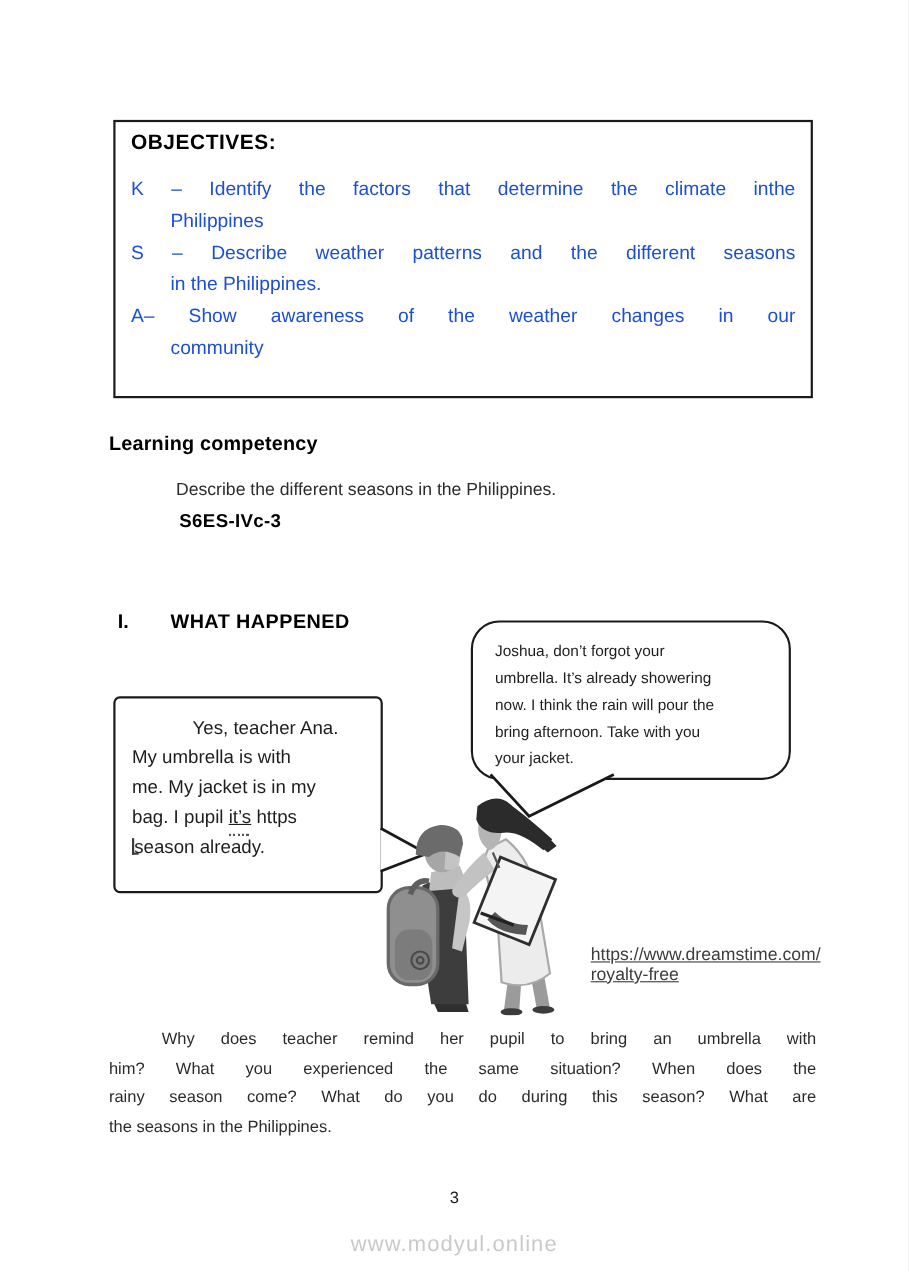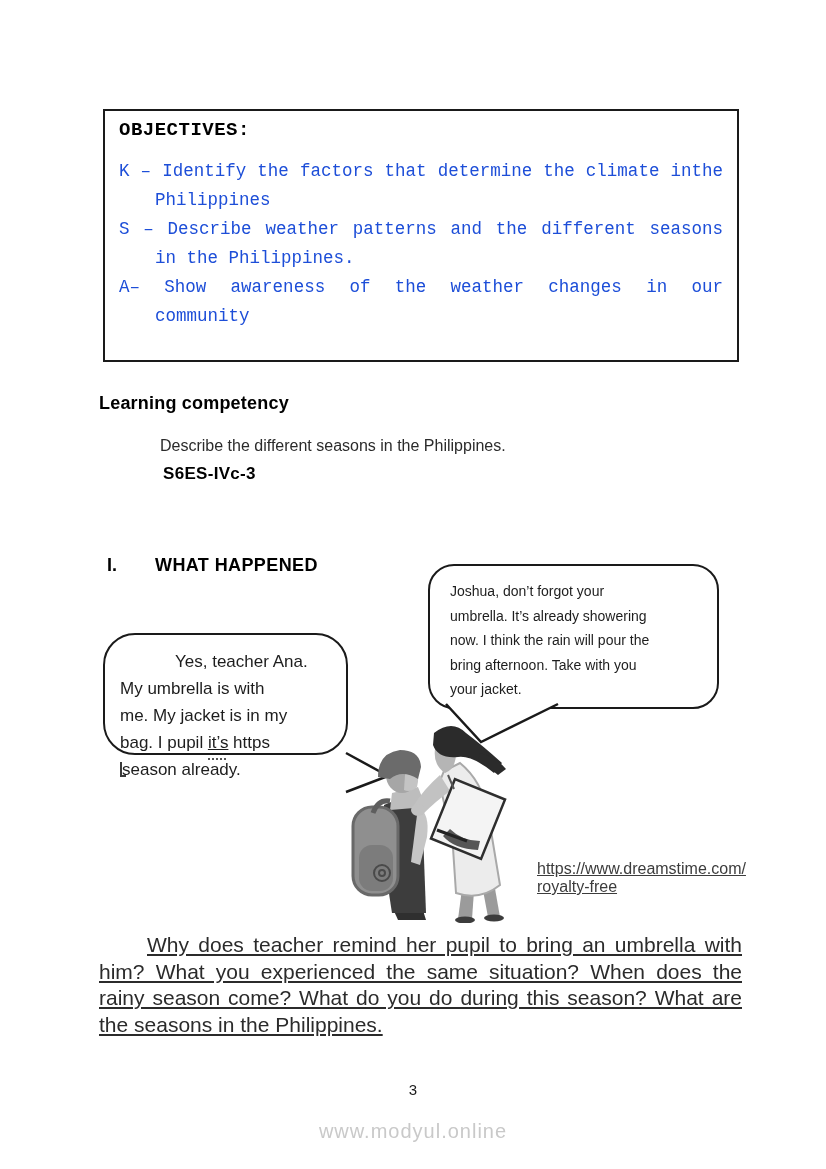--- a/index.html
+++ b/index.html
@@ -10,21 +10,20 @@
     background:#ffffff;
     font-family:"Liberation Sans","DejaVu Sans",sans-serif;
     color:#222;
     overflow:hidden;
   }
   
   .objectives-box{
     position:absolute;left:103px;top:109px;width:636px;height:253px;
     border:2px solid #1a1a1a;box-sizing:border-box;
     padding:8px 14px 0 14px;
-    font-family:Liberation Mono, monospace;
   }
   .objectives-title{
     font-weight:bold;font-size:19px;letter-spacing:.5px;color:#000;
     margin-bottom:16px;
   }
   .obj-line{font-size:17.5px;line-height:29px;color:#1d4ed8;}
   .obj-just{text-align:justify;text-align-last:justify;}
   .obj-indent{padding-left:36px;}
   
   .lc-heading{
@@ -39,21 +38,21 @@
   
   .bubble{
     position:absolute;background:#fff;border:2.5px solid #1a1a1a;box-sizing:border-box;
   }
   .bubble-teacher{
     left:428px;top:564px;width:291px;height:145px;border-radius:26px;
     padding:13px 12px 0 20px;
   }
   .bubble-teacher .bline{font-size:14px;line-height:24.5px;color:#1d1d1d;}
   .bubble-pupil{
-    left:103px;top:633px;width:245px;height:122px;border-radius:32px;
+    left:103px;top:633px;width:245px;height:179px;border-radius:6px;
     padding:13px 12px 0 15px;
   }
   .bubble-pupil .bline{font-size:17px;line-height:27px;color:#1d1d1d;}
   .bline-indent{padding-left:55px;}
   .tail{position:absolute;}
   .squiggle-word{
     text-decoration:underline;position:relative;display:inline-block;
   }
   .squiggle-word::after{
     content:"";position:absolute;left:0;right:0;bottom:-4px;height:2px;
@@ -66,21 +65,21 @@
   }
   
   .figure-wrap{position:absolute;left:340px;top:713px;width:200px;height:210px;}
   .credit{
     position:absolute;left:537px;top:860px;width:190px;
     font-size:16px;line-height:18px;color:#3c3c3c;
   }
   .credit a{color:#3c3c3c;text-decoration:underline;}
   
   .intro{position:absolute;left:99px;top:932px;width:643px;}
-  .p-line{font-size:21px;line-height:26.5px;color:#2b2b2b;text-decoration:underline;}
+  .p-line{font-size:15px;line-height:26.5px;color:#2b2b2b;}
   .p-just{text-align:justify;text-align-last:justify;}
   .p-first{text-indent:48px;}
   
   .page-number{
     position:absolute;left:0;top:1081px;width:100%;
     text-align:center;font-size:15px;color:#1a1a1a;
   }
   .watermark{
     position:absolute;left:0;top:1120px;width:100%;
     text-align:center;font-size:20px;letter-spacing:1px;color:#c9c9c9;

